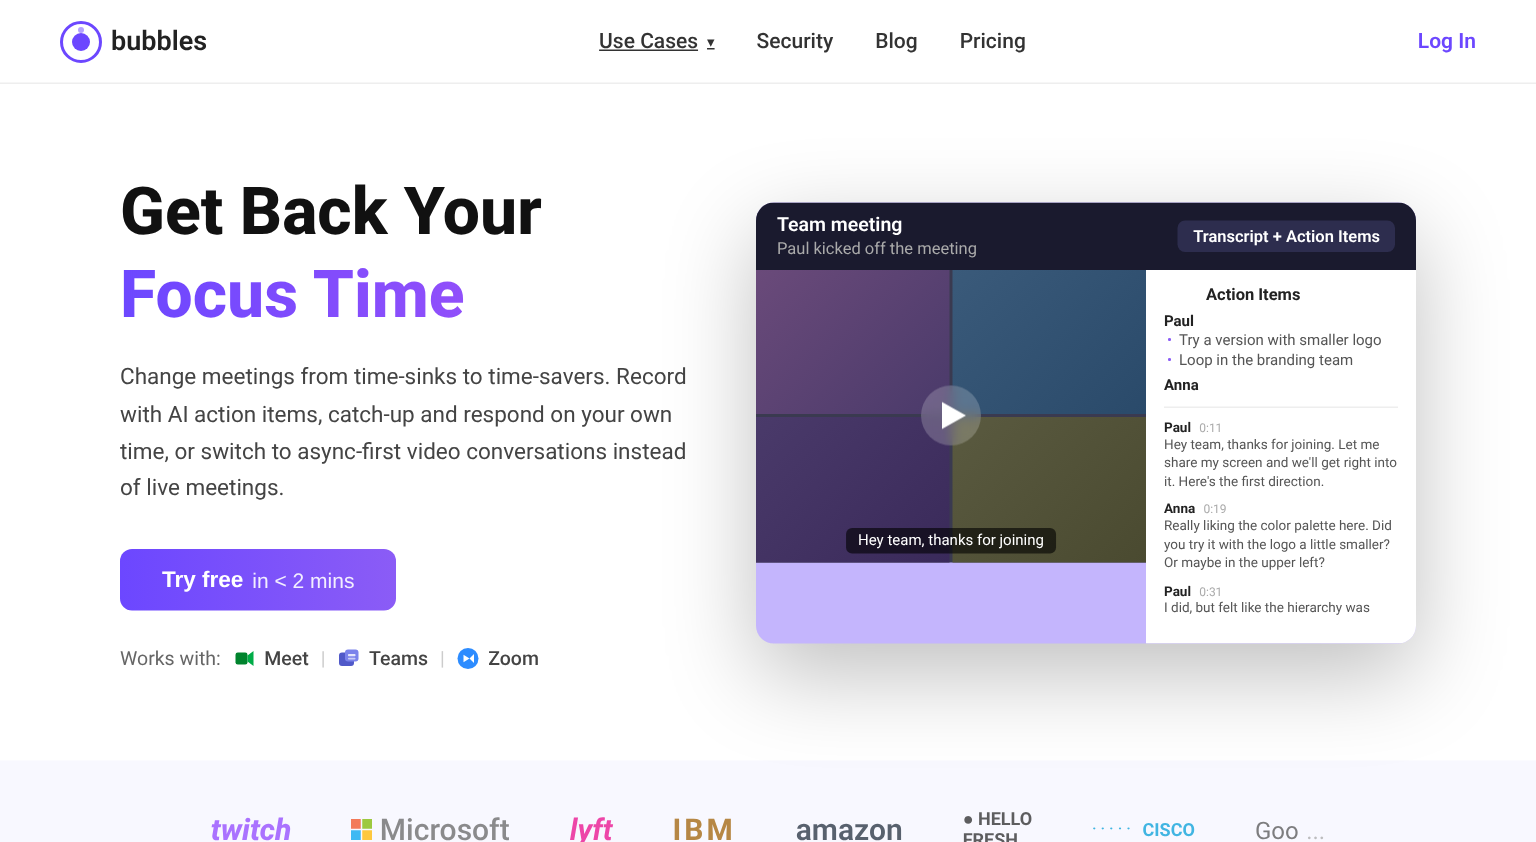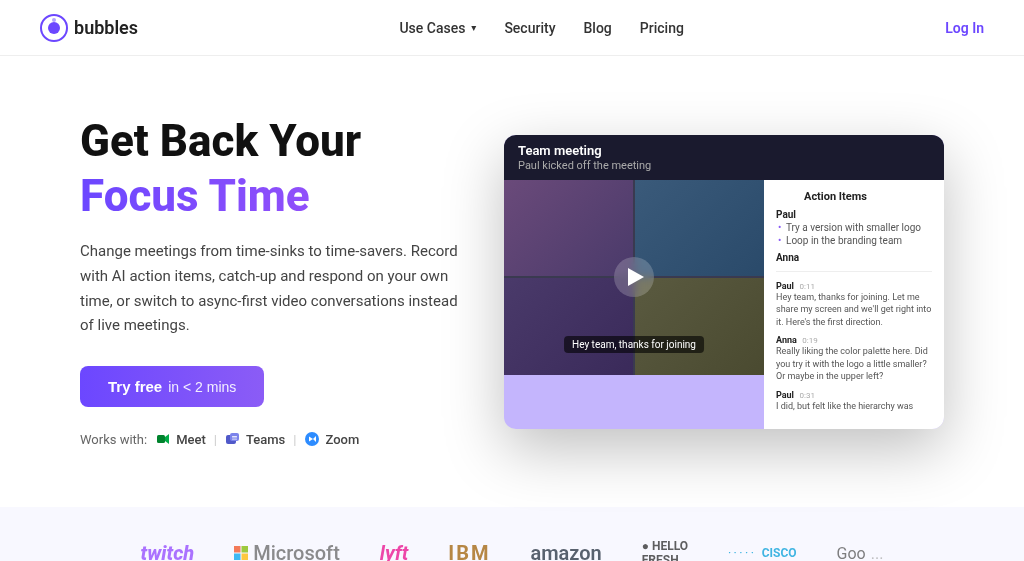--- a/index.html
+++ b/index.html
@@ -9,21 +9,21 @@
     nav {
       display: flex; align-items: center; justify-content: space-between;
       padding: 0 40px; height: 56px; border-bottom: 1px solid #eee;
       position: relative; z-index: 10;
     }
     .nav-logo { display: flex; align-items: center; gap: 6px; text-decoration: none; }
     .nav-logo-icon { width: 28px; height: 28px; }
     .nav-logo-text { font-size: 18px; font-weight: 600; color: #222; }
     .nav-links { display: flex; align-items: center; gap: 28px; }
     .nav-link { text-decoration: none; color: #333; font-size: 14px; font-weight: 500; }
-    .nav-link-dropdown { display: flex; align-items: center; gap: 4px; cursor: pointer; color: #333; font-size: 14px; font-weight: 500; }
+    .nav-link-dropdown { display: flex; align-items: center; gap: 4px; cursor: pointer; color: #333; font-size: 14px; font-weight: 500; text-decoration: underline; }
     .nav-login { text-decoration: none; color: #6c47ff; font-size: 14px; font-weight: 600; }
 
     
     .hero {
       display: flex; align-items: center; justify-content: space-between;
       padding: 60px 80px 40px 80px; max-width: 1024px; margin: 0 auto;
     }
     .hero-left { max-width: 380px; }
     .hero-title { font-size: 44px; font-weight: 800; color: #111; line-height: 1.15; margin-bottom: 4px; }
     .hero-title-accent { font-size: 44px; font-weight: 800; line-height: 1.15; margin-bottom: 18px;
@@ -73,21 +73,21 @@
     .vcell-3 { background: #4a3a5a; }
     .vcell-4 { background: #5a5a40; }
     .play-btn {
       position: absolute; top: 50%; left: 50%; transform: translate(-50%, -50%);
       width: 40px; height: 40px; background: rgba(255,255,255,0.2);
       border-radius: 50%; display: flex; align-items: center; justify-content: center;
       backdrop-filter: blur(4px);
     }
     .play-triangle { width: 0; height: 0; border-top: 9px solid transparent; border-bottom: 9px solid transparent; border-left: 16px solid #fff; margin-left: 3px; }
     .video-caption {
-      position: absolute; bottom: 22px; left: 50%; transform: translateX(-50%);
+      position: absolute; bottom: 6px; left: 50%; transform: translateX(-50%);
       background: rgba(0,0,0,0.6); color: #fff; font-size: 10px;
       padding: 3px 8px; border-radius: 4px; white-space: nowrap;
     }
     .action-panel {
       flex: 1; background: #fff; padding: 10px 12px; font-size: 10px; overflow: hidden;
     }
     .action-title { font-weight: 700; color: #222; margin-bottom: 6px; font-size: 11px; margin-left: 28px; }
     .action-person { font-weight: 700; color: #222; font-size: 10px; margin-top: 6px; }
     .action-item { color: #555; font-size: 10px; padding-left: 10px; position: relative; margin-top: 2px; }
     .action-item::before { content: '•'; position: absolute; left: 2px; color: #8b5cf6; }
@@ -177,20 +177,21 @@
     </div>
   </div>
 
   <div class="hero-right">
     <div class="video-card">
       <div class="video-header">
         <div>
           <div class="video-title">Team meeting</div>
           <div class="video-subtitle">Paul kicked off the meeting</div>
         </div>
+        <div class="transcript-badge">Transcript + Action Items</div>
       </div>
       <div class="video-body">
         <div class="video-area">
           <div class="video-grid">
             <div class="vcell vcell-1" style="background:linear-gradient(135deg,#6a4a7a,#4a3a6a)"></div>
             <div class="vcell vcell-2" style="background:linear-gradient(135deg,#3a5a7a,#2a4a6a)"></div>
             <div class="vcell vcell-3" style="background:linear-gradient(135deg,#4a3a6a,#3a2a5a)"></div>
             <div class="vcell vcell-4" style="background:linear-gradient(135deg,#5a5a40,#4a4a30)"></div>
           </div>
           <div class="play-btn">

